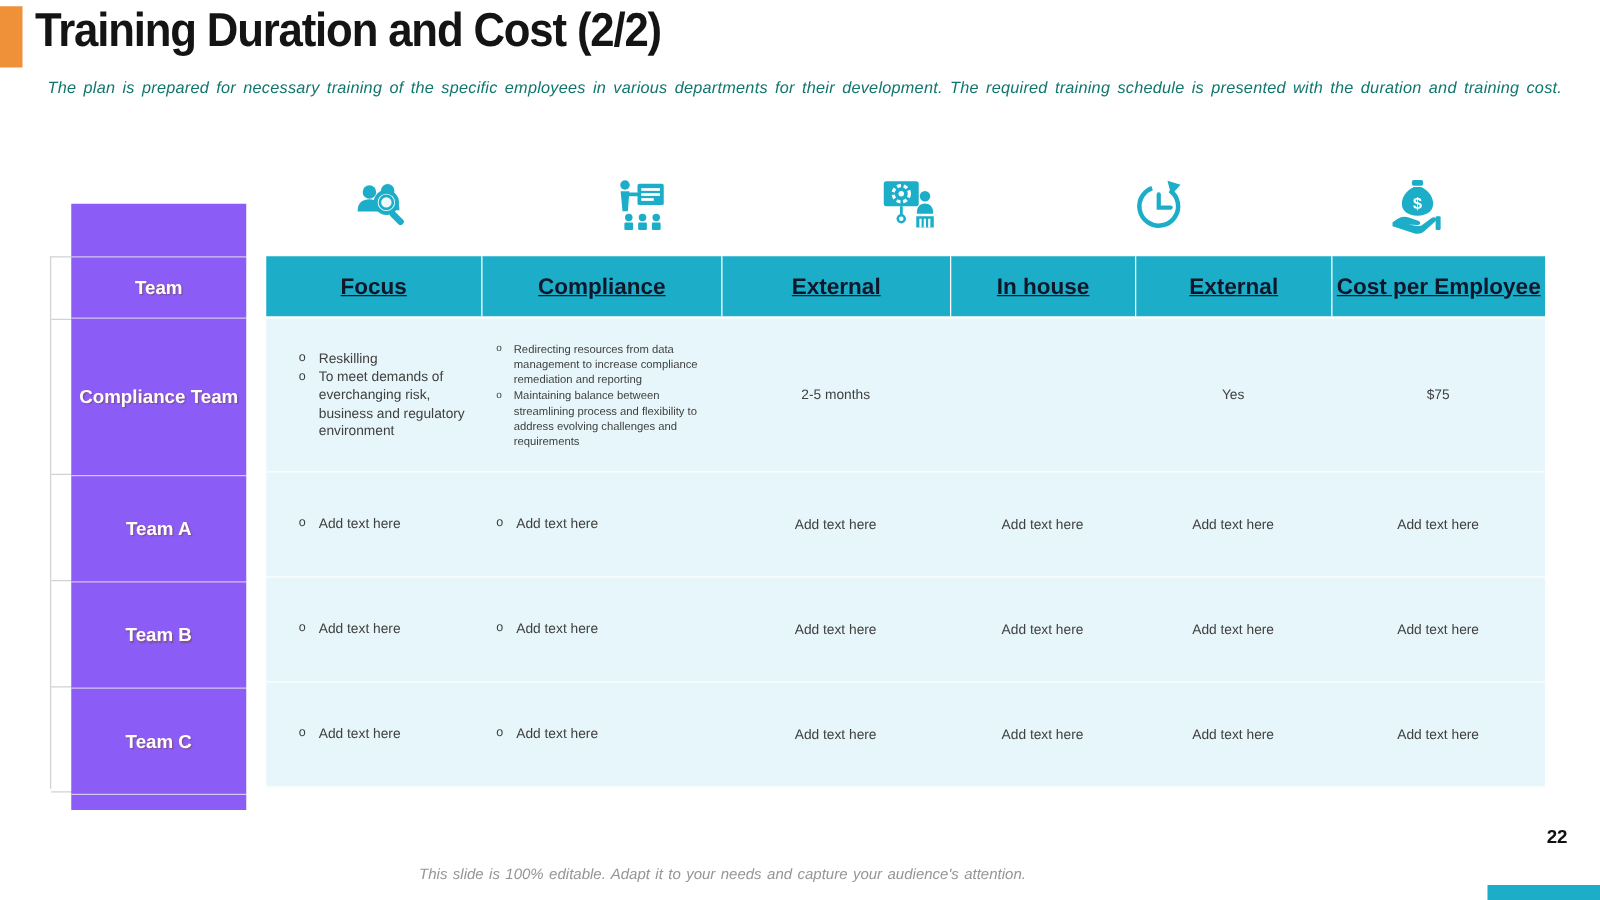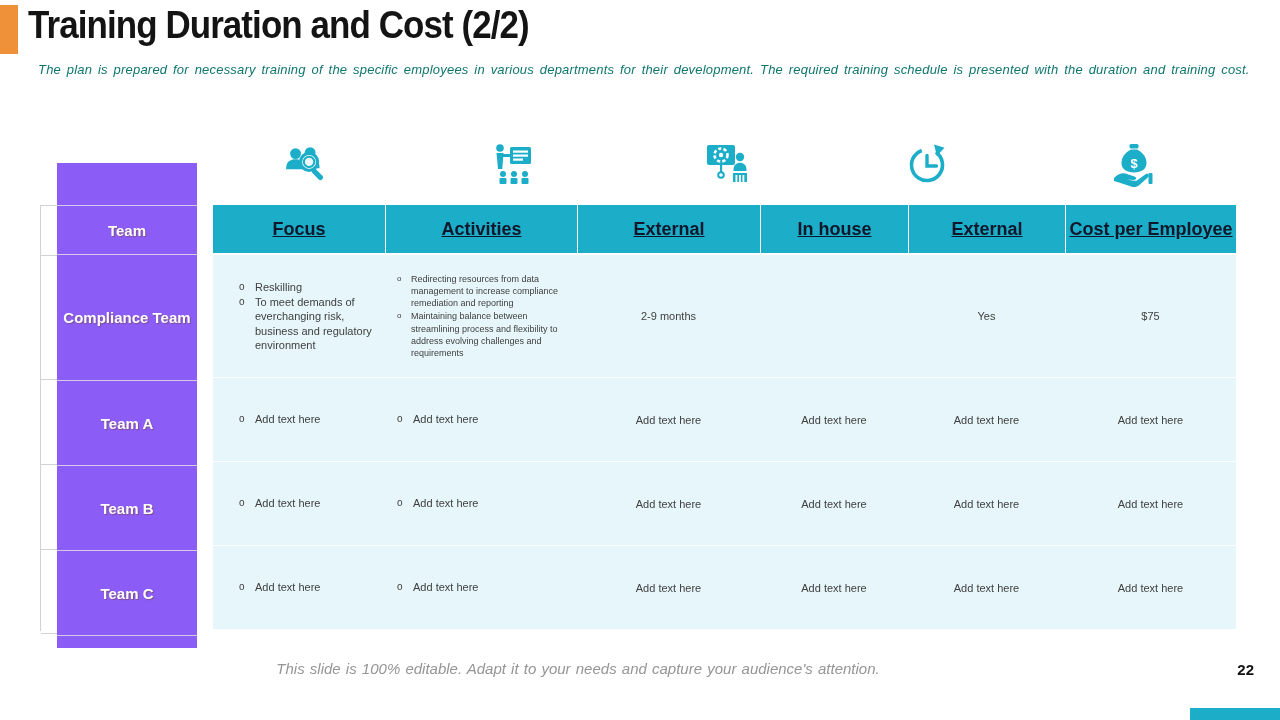--- a/index.html
+++ b/index.html
@@ -57,21 +57,21 @@
   .col-external{width:157px;}
   .col-cost{width:171px;}
   .td.col-focus{padding:6px 10px 6px 26px;}
   .td.col-activities{padding:6px 14px 6px 12px;}
   ul.bullets{list-style:none;margin:0;padding:0;}
   ul.bullets li{display:flex;line-height:1.3;margin:1px 0;}
   ul.bullets .marker{flex:0 0 16px;font-size:10px;line-height:1.45;}
   .td.small ul.bullets li{font-size:9px;line-height:1.35;}
   .td.small ul.bullets .marker{flex:0 0 14px;font-size:8px;}
   
-  .slide-footer{position:absolute;left:0;top:660px;width:1156px;text-align:center;font-size:15px;
+  .slide-footer{position:absolute;left:0;top:692px;width:1156px;text-align:center;font-size:12px;
     font-style:italic;color:#959595;word-spacing:1px;}
   .page-number{position:absolute;right:26px;top:661px;font-size:15px;font-weight:bold;color:#111;}
   .corner-bar{position:absolute;left:1190px;top:708px;width:90px;height:12px;background:#1CAEC9;}
   svg{display:block;}
 </style>
 </head>
 <body>
 
 <div class="title-accent"></div>
 <div class="slide-title">Training Duration and Cost (2/2)</div>
@@ -152,21 +152,21 @@
     <div class="team-cell">Team</div>
     <div class="team-cell">Compliance Team</div>
     <div class="team-cell">Team A</div>
     <div class="team-cell">Team B</div>
     <div class="team-cell">Team C</div>
     <div class="team-cell"></div>
   </div>
 
 <div class="header-row">
     <div class="th col-focus">Focus</div>
-    <div class="th col-activities">Activities</div>
+    <div class="th col-activities">Compliance</div>
     <div class="th col-duration">External</div>
     <div class="th col-inhouse">In house</div>
     <div class="th col-external">External</div>
     <div class="th col-cost">Cost per Employee</div>
   </div>
 
 <div class="data-block">
     <div class="trow">
       <div class="td col-focus">
         <ul class="bullets">
@@ -185,21 +185,21 @@
           <li>
             <span class="marker">o</span>
             <span>Redirecting resources from data management  to increase compliance remediation  and reporting</span>
           </li>
           <li>
             <span class="marker">o</span>
             <span>Maintaining  balance between streamlining  process and flexibility to address evolving challenges and requirements</span>
           </li>
         </ul>
       </div>
-      <div class="td center col-duration">2-9 months</div>
+      <div class="td center col-duration">2-5 months</div>
       <div class="td center col-inhouse"></div>
       <div class="td center col-external">Yes</div>
       <div class="td center col-cost">$75</div>
     </div>
     <div class="trow">
       <div class="td col-focus">
         <ul class="bullets">
           <li>
             <span class="marker">o</span>
             <span>Add text here</span>

